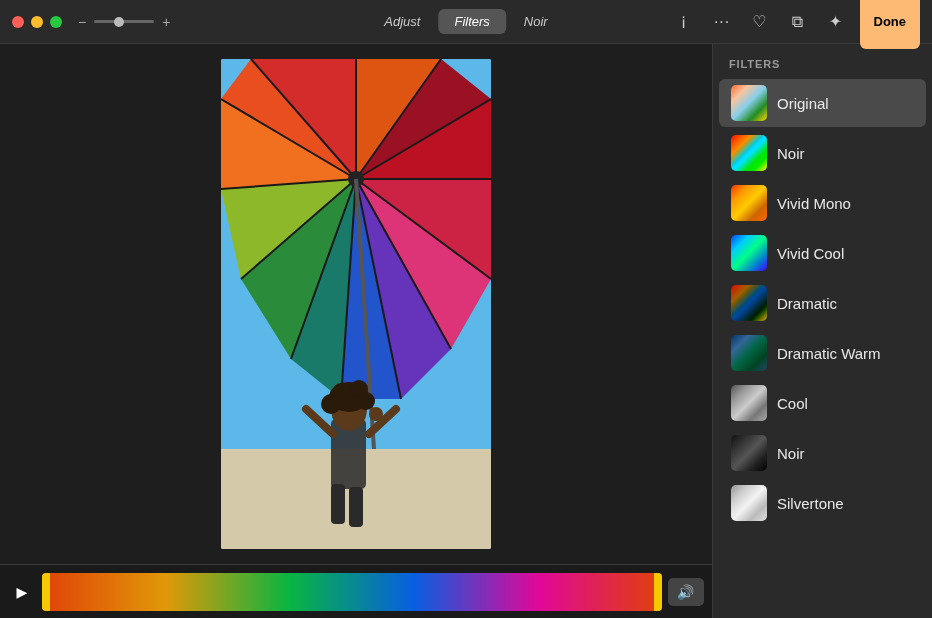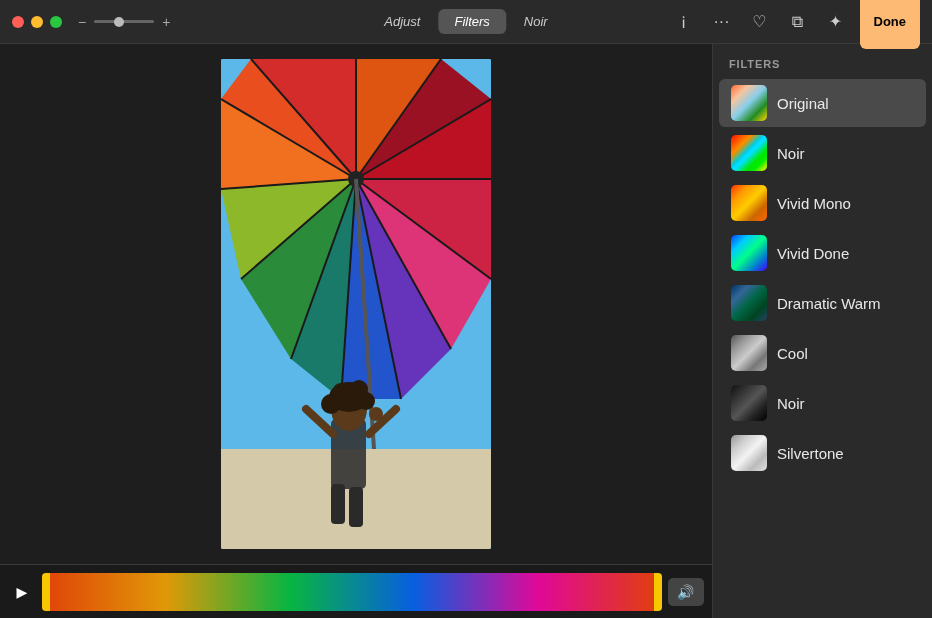--- a/index.html
+++ b/index.html
@@ -438,23 +438,27 @@
       <span class="filter-name">Noir</span>
     </div>
 
     <div class="filter-item">
       <div class="filter-thumb thumb-vivid-warm"></div>
       <span class="filter-name">Vivid Mono</span>
     </div>
 
     <div class="filter-item">
       <div class="filter-thumb thumb-vivid-cool"></div>
-      <span class="filter-name">Vivid Done</span>
-    </div>
-
+      <span class="filter-name">Vivid Cool</span>
+    </div>
+
+    <div class="filter-item">
+      <div class="filter-thumb thumb-dramatic"></div>
+      <span class="filter-name">Dramatic</span>
+    </div>
 
 
     <div class="filter-item">
       <div class="filter-thumb thumb-dramatic-cool"></div>
       <span class="filter-name">Dramatic Warm</span>
     </div>
 
     <div class="filter-item">
       <div class="filter-thumb thumb-mono"></div>
       <span class="filter-name">Cool</span>

